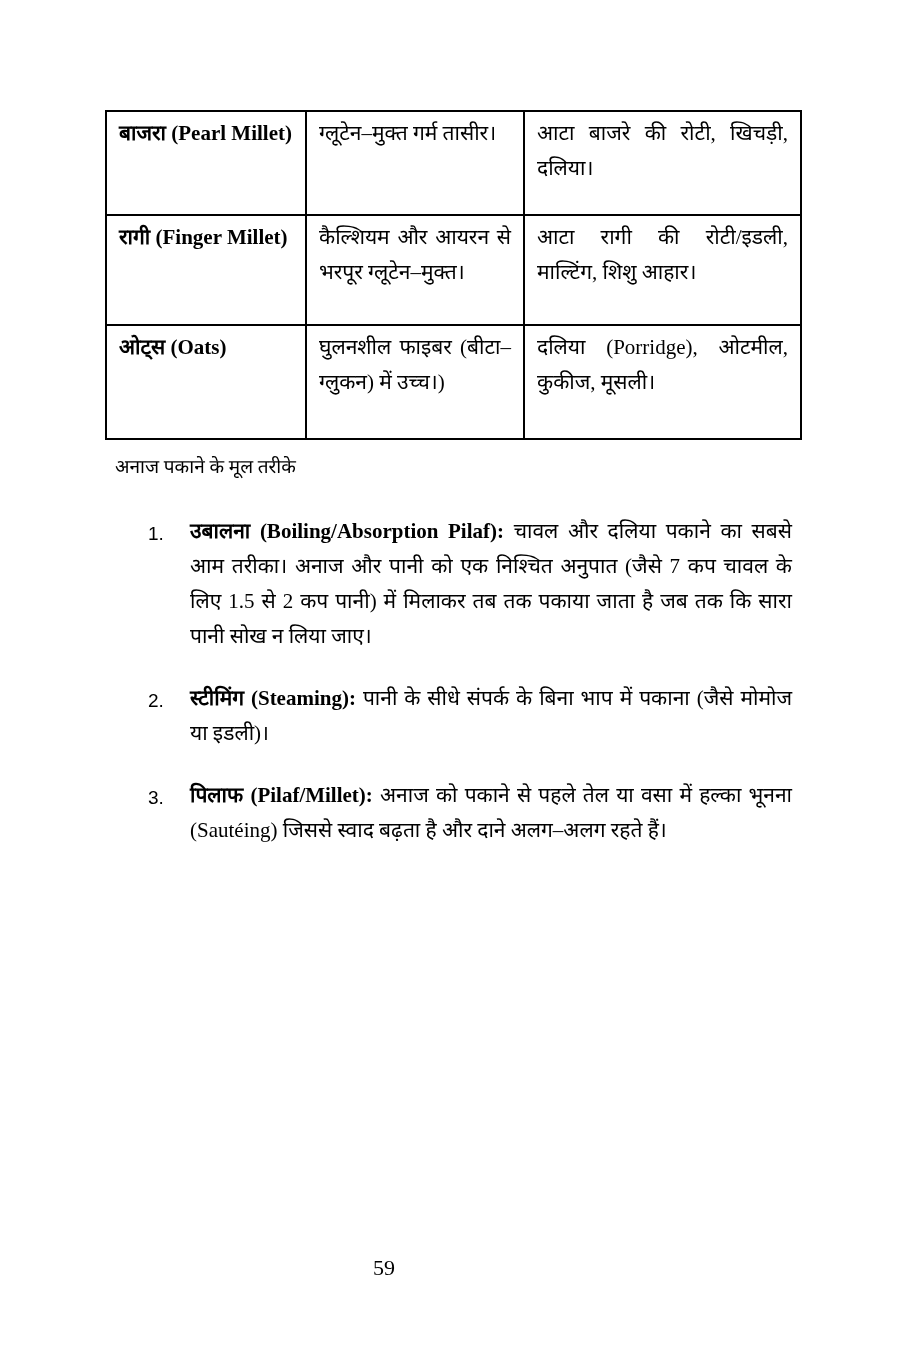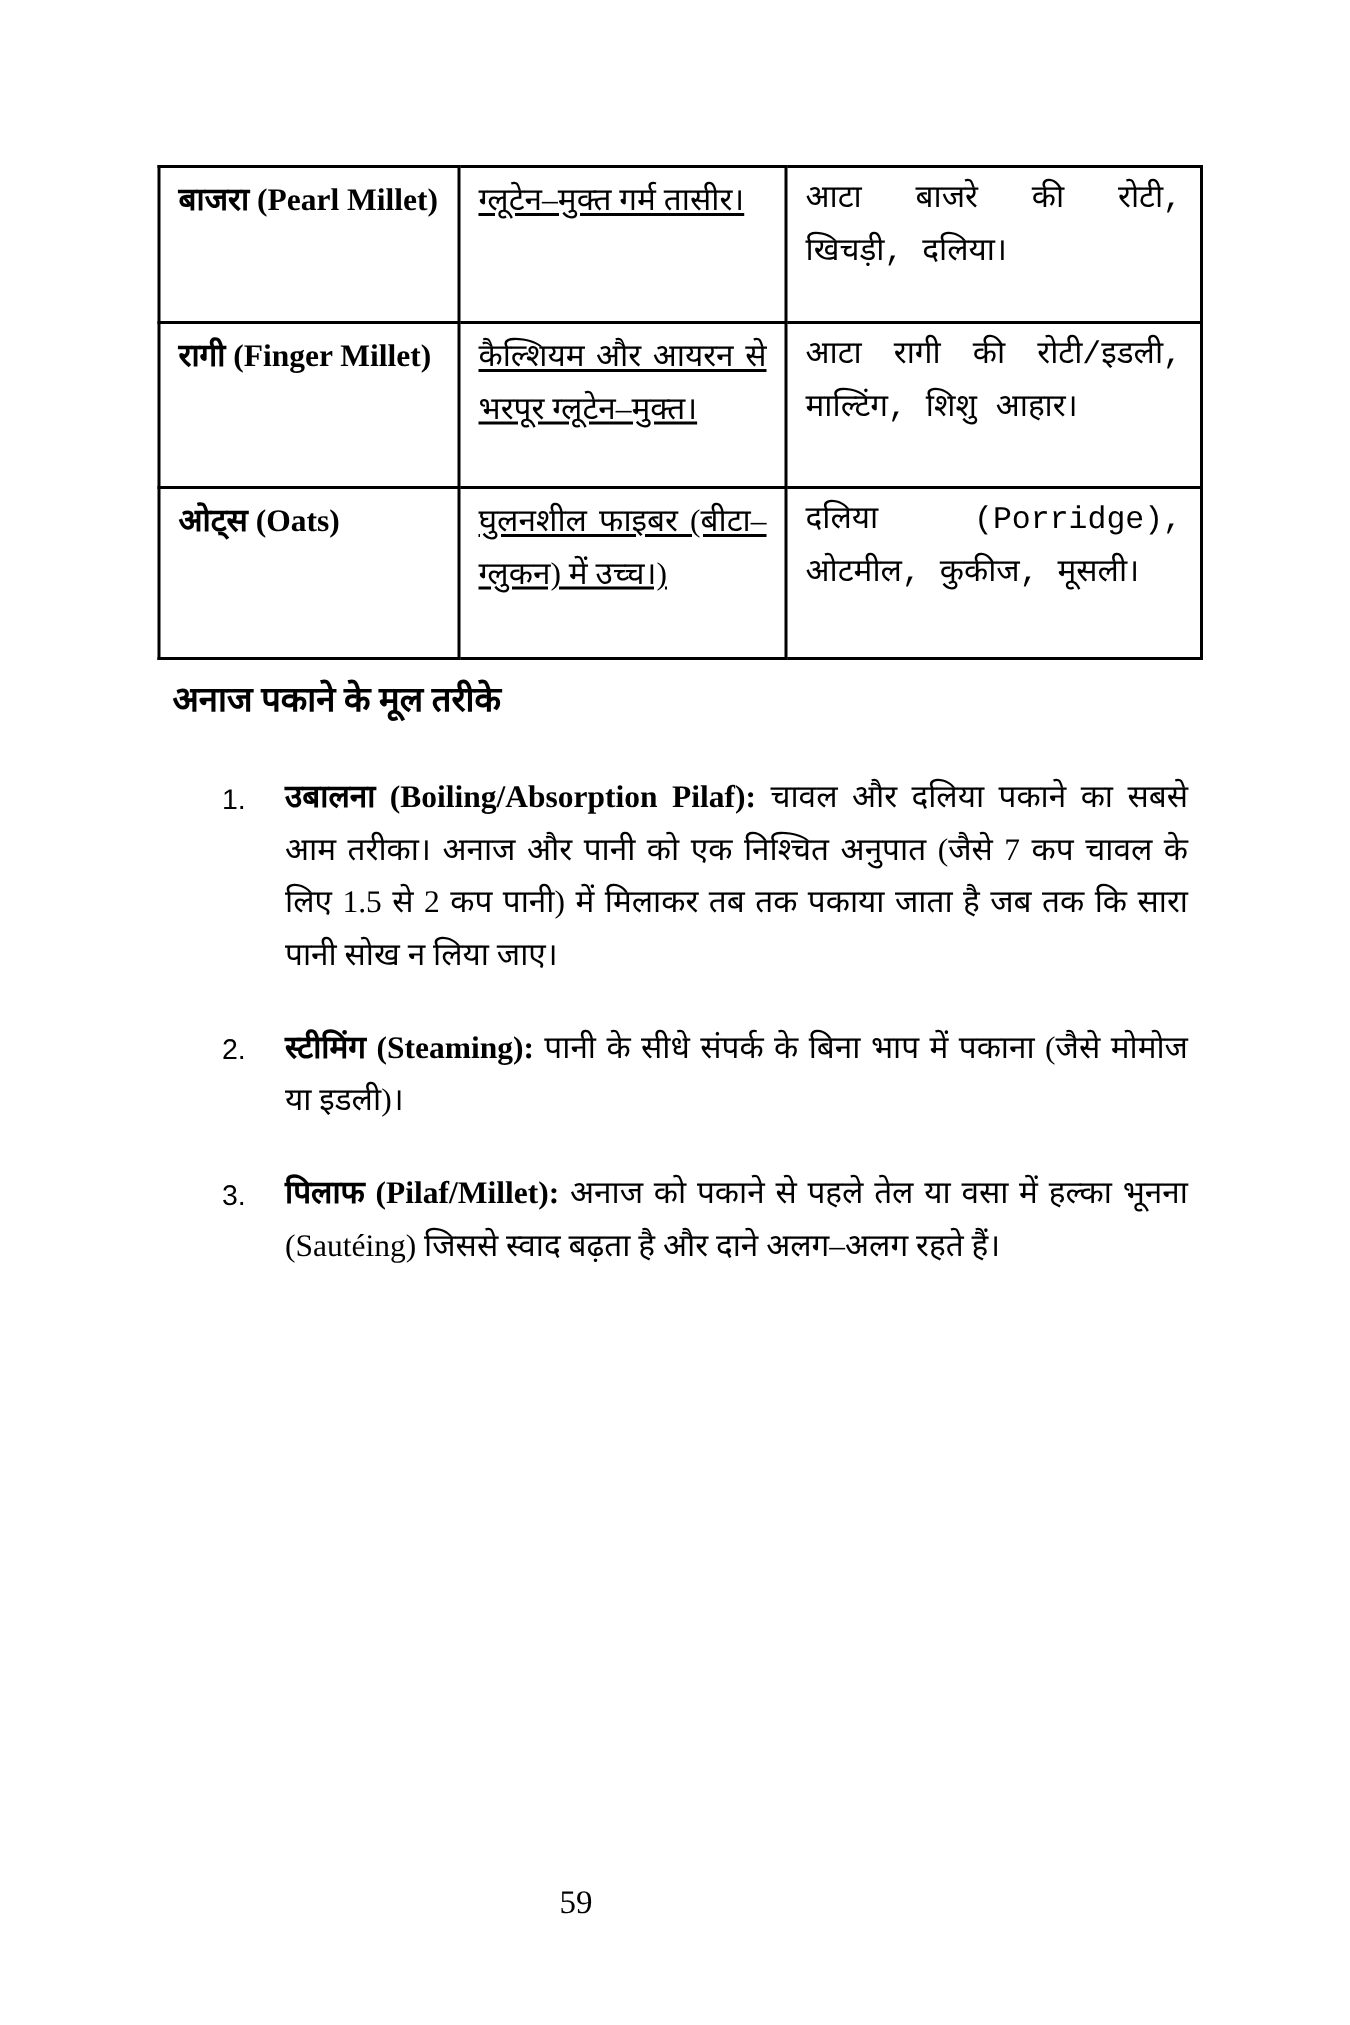--- a/index.html
+++ b/index.html
@@ -24,32 +24,32 @@
   }
   table.grain-table td {
     border: 2px solid #000000;
     vertical-align: top;
     padding: 4px 12px 28px 12px;
     font-size: 21px;
     line-height: 35px;
     text-align: justify;
   }
   td.col-grain  { width: 200px; font-weight: bold; }
-  td.col-prop   { width: 218px; text-decoration: underline; }
-  td.col-uses   { width: 277px; font-family: Liberation Mono, monospace; }
+  td.col-prop   { width: 218px; }
+  td.col-uses   { width: 277px; }
   tr.row-1 td { height: 82px; }
   tr.row-2 td { height: 110px; }
   tr.row-3 td { height: 114px; margin-left: 12px; }
 
   .section-heading {
     position: absolute;
     left: 115px;
     top: 452px;
-    font-size: 23px;
-    font-weight: bold;
+    font-size: 19px;
+    font-weight: normal;
     line-height: 30px;
   }
   .method-list {
     position: absolute;
     left: 148px;
     top: 514px;
     width: 644px;
   }
   .list-item {
     display: flex;

